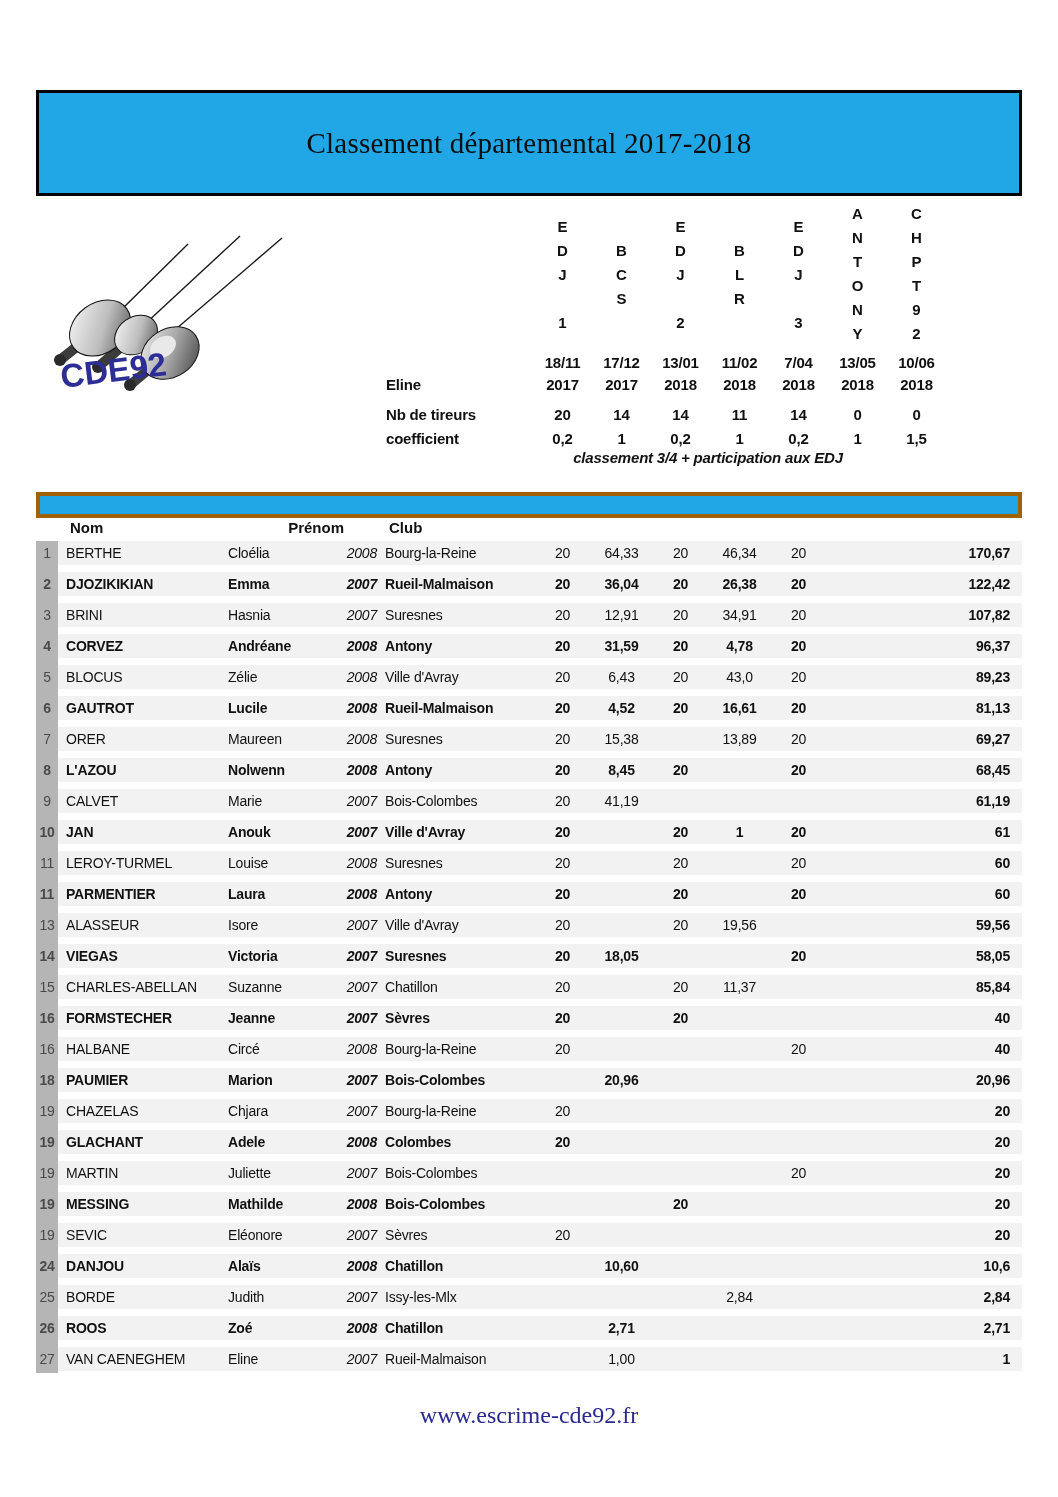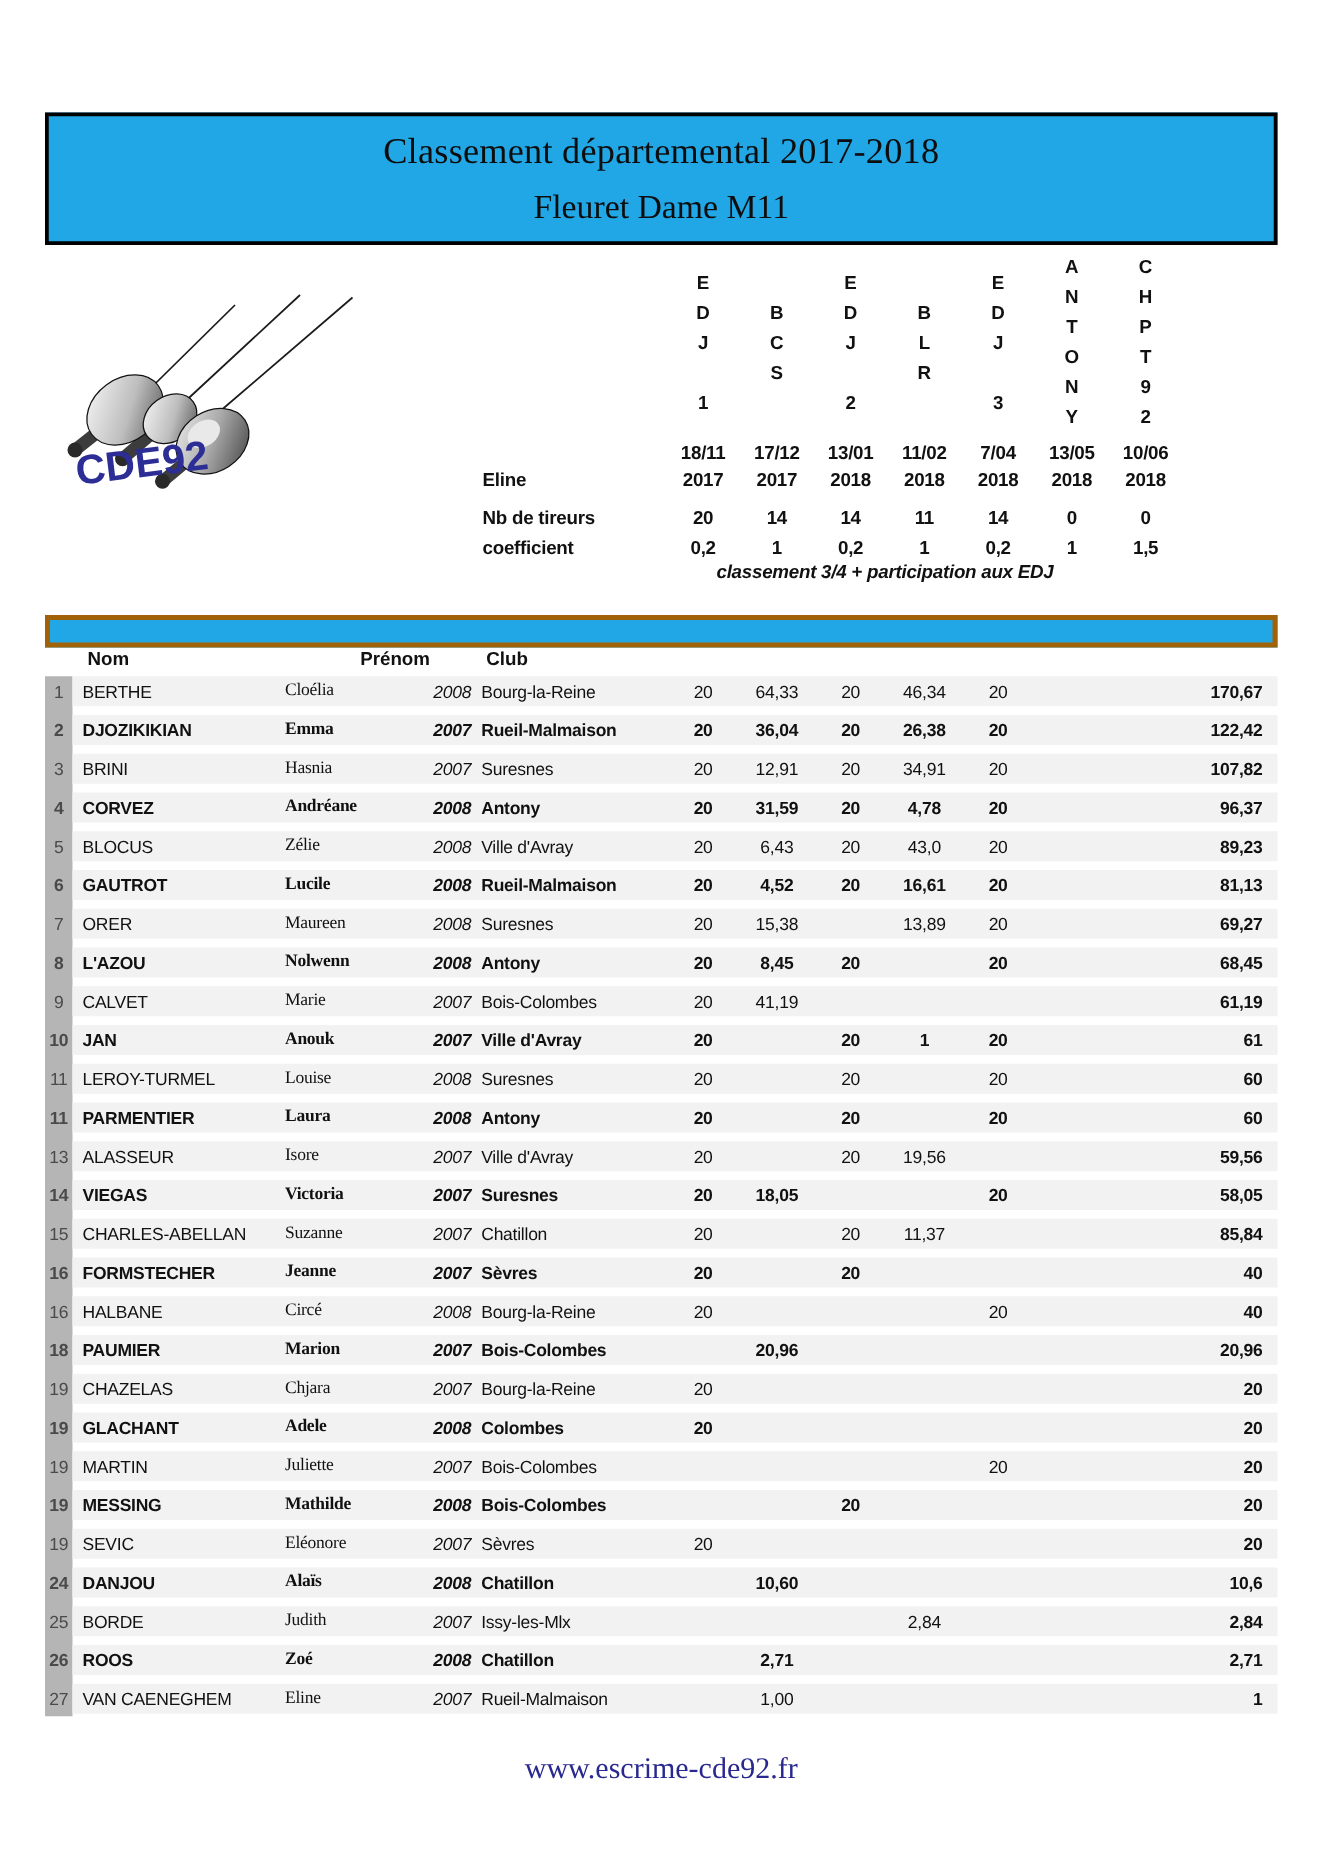--- a/index.html
+++ b/index.html
@@ -41,40 +41,39 @@
 
   
   .rows{position:absolute;left:36px;top:541px;width:986px;height:840px;}
   .rows::before{content:"";position:absolute;left:0;top:0;width:22px;height:832px;background:#b5b5b5;}
   .rowi{position:relative;height:31px;}
   .rowi .band{position:absolute;left:22px;right:0;top:0;height:24px;background:#f2f2f2;}
   .cells{position:relative;display:grid;height:24px;align-items:center;font-size:14px;letter-spacing:-.2px;
          grid-template-columns:22px 164px 118px 37px 156px repeat(7,59px) 76px;}
   .c-rank{text-align:center;color:#4a4a4a;font-size:14px;}
   .c-nom{padding-left:8px;white-space:nowrap;}
-  .c-prenom{padding-left:6px;white-space:nowrap;font-family:Liberation Serif, serif;}
+  .c-prenom{padding-left:6px;white-space:nowrap;}
   .c-year{font-style:italic;text-align:right;}
   .c-club{padding-left:8px;white-space:nowrap;}
   .c-val{text-align:center;}
   .c-total{text-align:right;padding-right:12px;font-weight:bold;}
   .rowi.b .cells{font-weight:bold;}
 
   
   .footer{position:absolute;left:0;top:1402px;width:100%;text-align:center;
           font-family:"Liberation Serif",serif;font-weight:normal;font-size:24px;line-height:27px;}
   .footer a{color:inherit;text-decoration:none;display:block;}
 </style>
 </head>
 <body>
 
 <div class="page">
 
   <div class="banner" style="background: rgb(33, 167, 229);">
     <div class="l1">Classement départemental 2017-2018</div>
-    <div class="l2">Fleuret Dame M11</div>
   </div>
 
   <svg class="logo" viewBox="0 0 345 198">
     <defs>
       <linearGradient id="gg" x1="0" y1="0" x2="1" y2="1">
         <stop offset="0" stop-color="#fbfbfb"></stop>
           <stop offset="0.55" stop-color="#bdbdbd"></stop>
           <stop offset="1" stop-color="#4e4e4e"></stop>
       </linearGradient>
       <linearGradient id="gg2" x1="0" y1="0" x2="1" y2="1">

